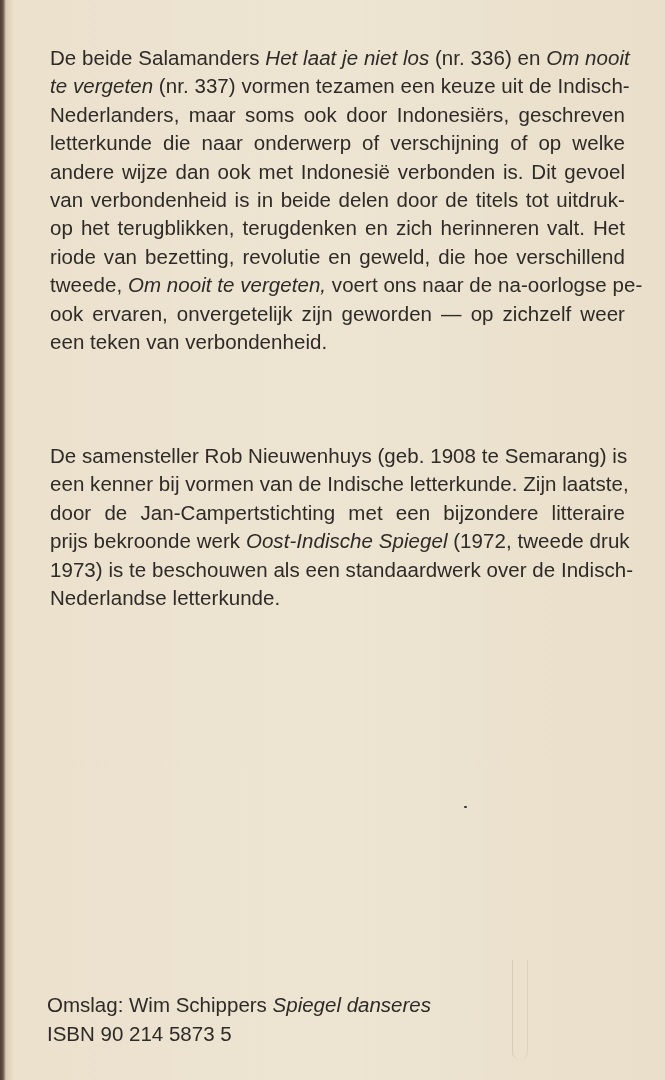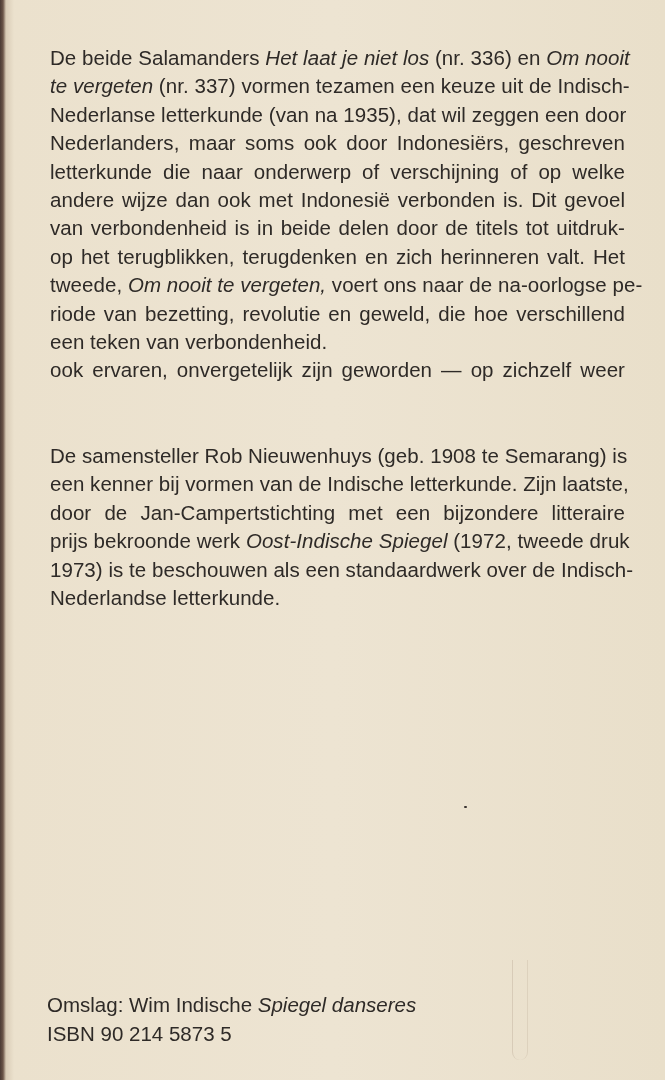--- a/index.html
+++ b/index.html
@@ -32,42 +32,41 @@
     border-left:1px solid rgba(160,140,120,0.25); border-right:1px solid rgba(160,140,120,0.18);
     border-radius:0 0 8px 8px; }
 </style>
 </head>
 <body>
 
 <div class="page">
   <div class="para p1">
       <span class="line"><span>De beide Salamanders </span><em>Het laat je niet los</em><span> (nr. 336) en </span><em>Om nooit</em></span>
       <span class="line"><em>te vergeten</em><span> (nr. 337) vormen tezamen een keuze uit de Indisch-</span></span>
-      <span class="line"><span>Nederlanse letterkunde (van na 1935), dat wil zeggen een door</span></span>
       <span class="line"><span>Nederlanders, maar soms ook door Indonesiërs, geschreven</span></span>
       <span class="line"><span>letterkunde die naar onderwerp of verschijning of op welke</span></span>
       <span class="line"><span>andere wijze dan ook met Indonesië verbonden is. Dit gevoel</span></span>
       <span class="line"><span>van verbondenheid is in beide delen door de titels tot uitdruk-</span></span>
       <span class="line"><span>op het terugblikken, terugdenken en zich herinneren valt. Het</span></span>
+      <span class="line"><span>riode van bezetting, revolutie en geweld, die hoe verschillend</span></span>
       <span class="line"><span>tweede, </span><em>Om nooit te vergeten,</em><span> voert ons naar de na-oorlogse pe-</span></span>
-      <span class="line"><span>riode van bezetting, revolutie en geweld, die hoe verschillend</span></span>
+      <span class="line"><span>ook ervaren, onvergetelijk zijn geworden — op zichzelf weer</span></span>
       <span class="line last"><span>een teken van verbondenheid.</span></span>
-      <span class="line"><span>ook ervaren, onvergetelijk zijn geworden — op zichzelf weer</span></span>
     </div>
   <div class="para p2">
       <span class="line"><span>De samensteller Rob Nieuwenhuys (geb. 1908 te Semarang) is</span></span>
       <span class="line"><span>een kenner bij vormen van de Indische letterkunde. Zijn laatste,</span></span>
       <span class="line"><span>door de Jan-Campertstichting met een bijzondere litteraire</span></span>
       <span class="line"><span>prijs bekroonde werk </span><em>Oost-Indische Spiegel</em><span> (1972, tweede druk</span></span>
       <span class="line"><span>1973) is te beschouwen als een standaardwerk over de Indisch-</span></span>
       <span class="line last"><span>Nederlandse letterkunde.</span></span>
     </div>
 
   <div class="credits">
     <div>
-      <span>Omslag: Wim Indische </span><em>Spiegel danseres</em>
+      <span>Omslag: Wim Schippers </span><em>Spiegel danseres</em>
     </div>
     <div>ISBN 90 214 5873 5</div>
   </div>
 
   <div class="speck"></div>
   <div class="crease"></div>
 </div>
 
 </body></html>

